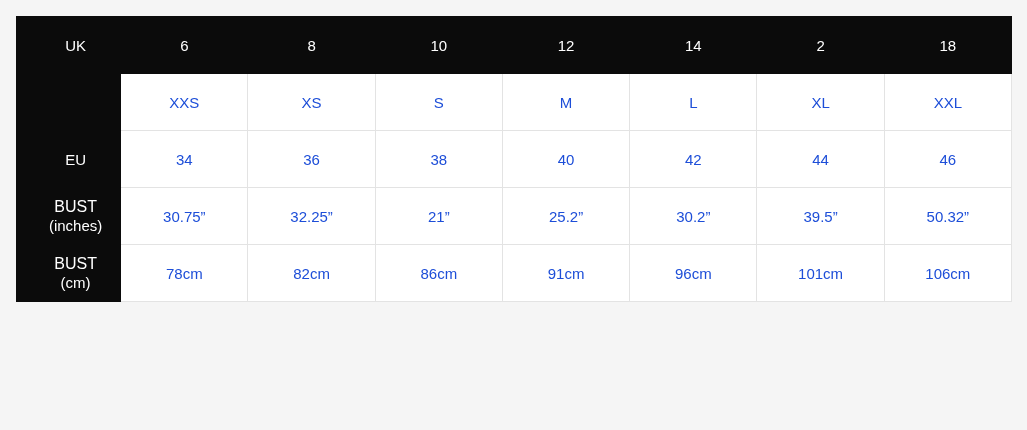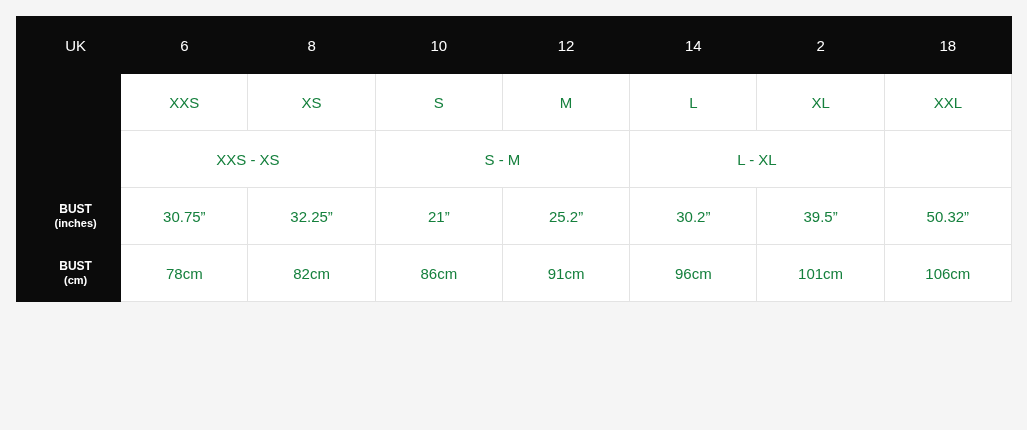--- a/index.html
+++ b/index.html
@@ -25,21 +25,21 @@
     border-collapse: collapse;
     width: 996px;
     table-layout: fixed;
   }
   table.size-table td, table.size-table th {
     border: 1px solid #e3e3e3;
     height: 56px;
     text-align: center;
     vertical-align: middle;
     font-size: 15px;
-    color: #15803d;
+    color: #1d4ed8;
     background: #ffffff;
     font-weight: 400;
     padding: 0;
   }
   
   .hdr {
     background: #0b0b0b !important;
     color: #ffffff !important;
     font-weight: bold;
     text-align: left;
@@ -54,28 +54,28 @@
     text-align: center;
     font-size: 17px;
     border-color: #0b0b0b !important;
   }
   .hdr-blank {
     background: #0b0b0b !important;
     border-color: #0b0b0b !important;
   }
   .sub {
     display: block;
-    font-size: 11px;
-    font-weight: bold;
+    font-size: 15px;
+    font-weight: normal;
     line-height: 1.15;
   }
   .lbl-main {
     display: block;
-    font-size: 12px;
-    font-weight: bold;
+    font-size: 16px;
+    font-weight: normal;
     line-height: 1.15;
   }
   col.c0 { width: 104px; }
   col.cx { width: 127px; }
   .row-group td { font-size: 15px; }
 </style>
 </head>
 <body>
 
 <div id="page">
@@ -107,28 +107,31 @@
           <td class="hdr-blank"></td>
           <td>XXS</td>
           <td>XS</td>
           <td>S</td>
           <td>M</td>
           <td>L</td>
           <td>XL</td>
           <td>XXL</td>
         </tr>
 
-        <tr class="row-group">
-          <td class="hdr-blank"></td>
-          <td colspan="2">XXS - XS</td>
-          <td colspan="2">S - M</td>
-          <td colspan="2">L - XL</td>
-          <td></td>
+
+        <tr>
+          <td class="hdr">EU</td>
+          <td>34</td>
+          <td>36</td>
+          <td>38</td>
+          <td>40</td>
+          <td>42</td>
+          <td>44</td>
+          <td>46</td>
         </tr>
-
 
 
         <tr>
           <td class="hdr">
             <span class="lbl-main">BUST</span>
             <span class="sub">(inches)</span>
           </td>
           <td>30.75”</td>
           <td>32.25”</td>
           <td>21”</td>

